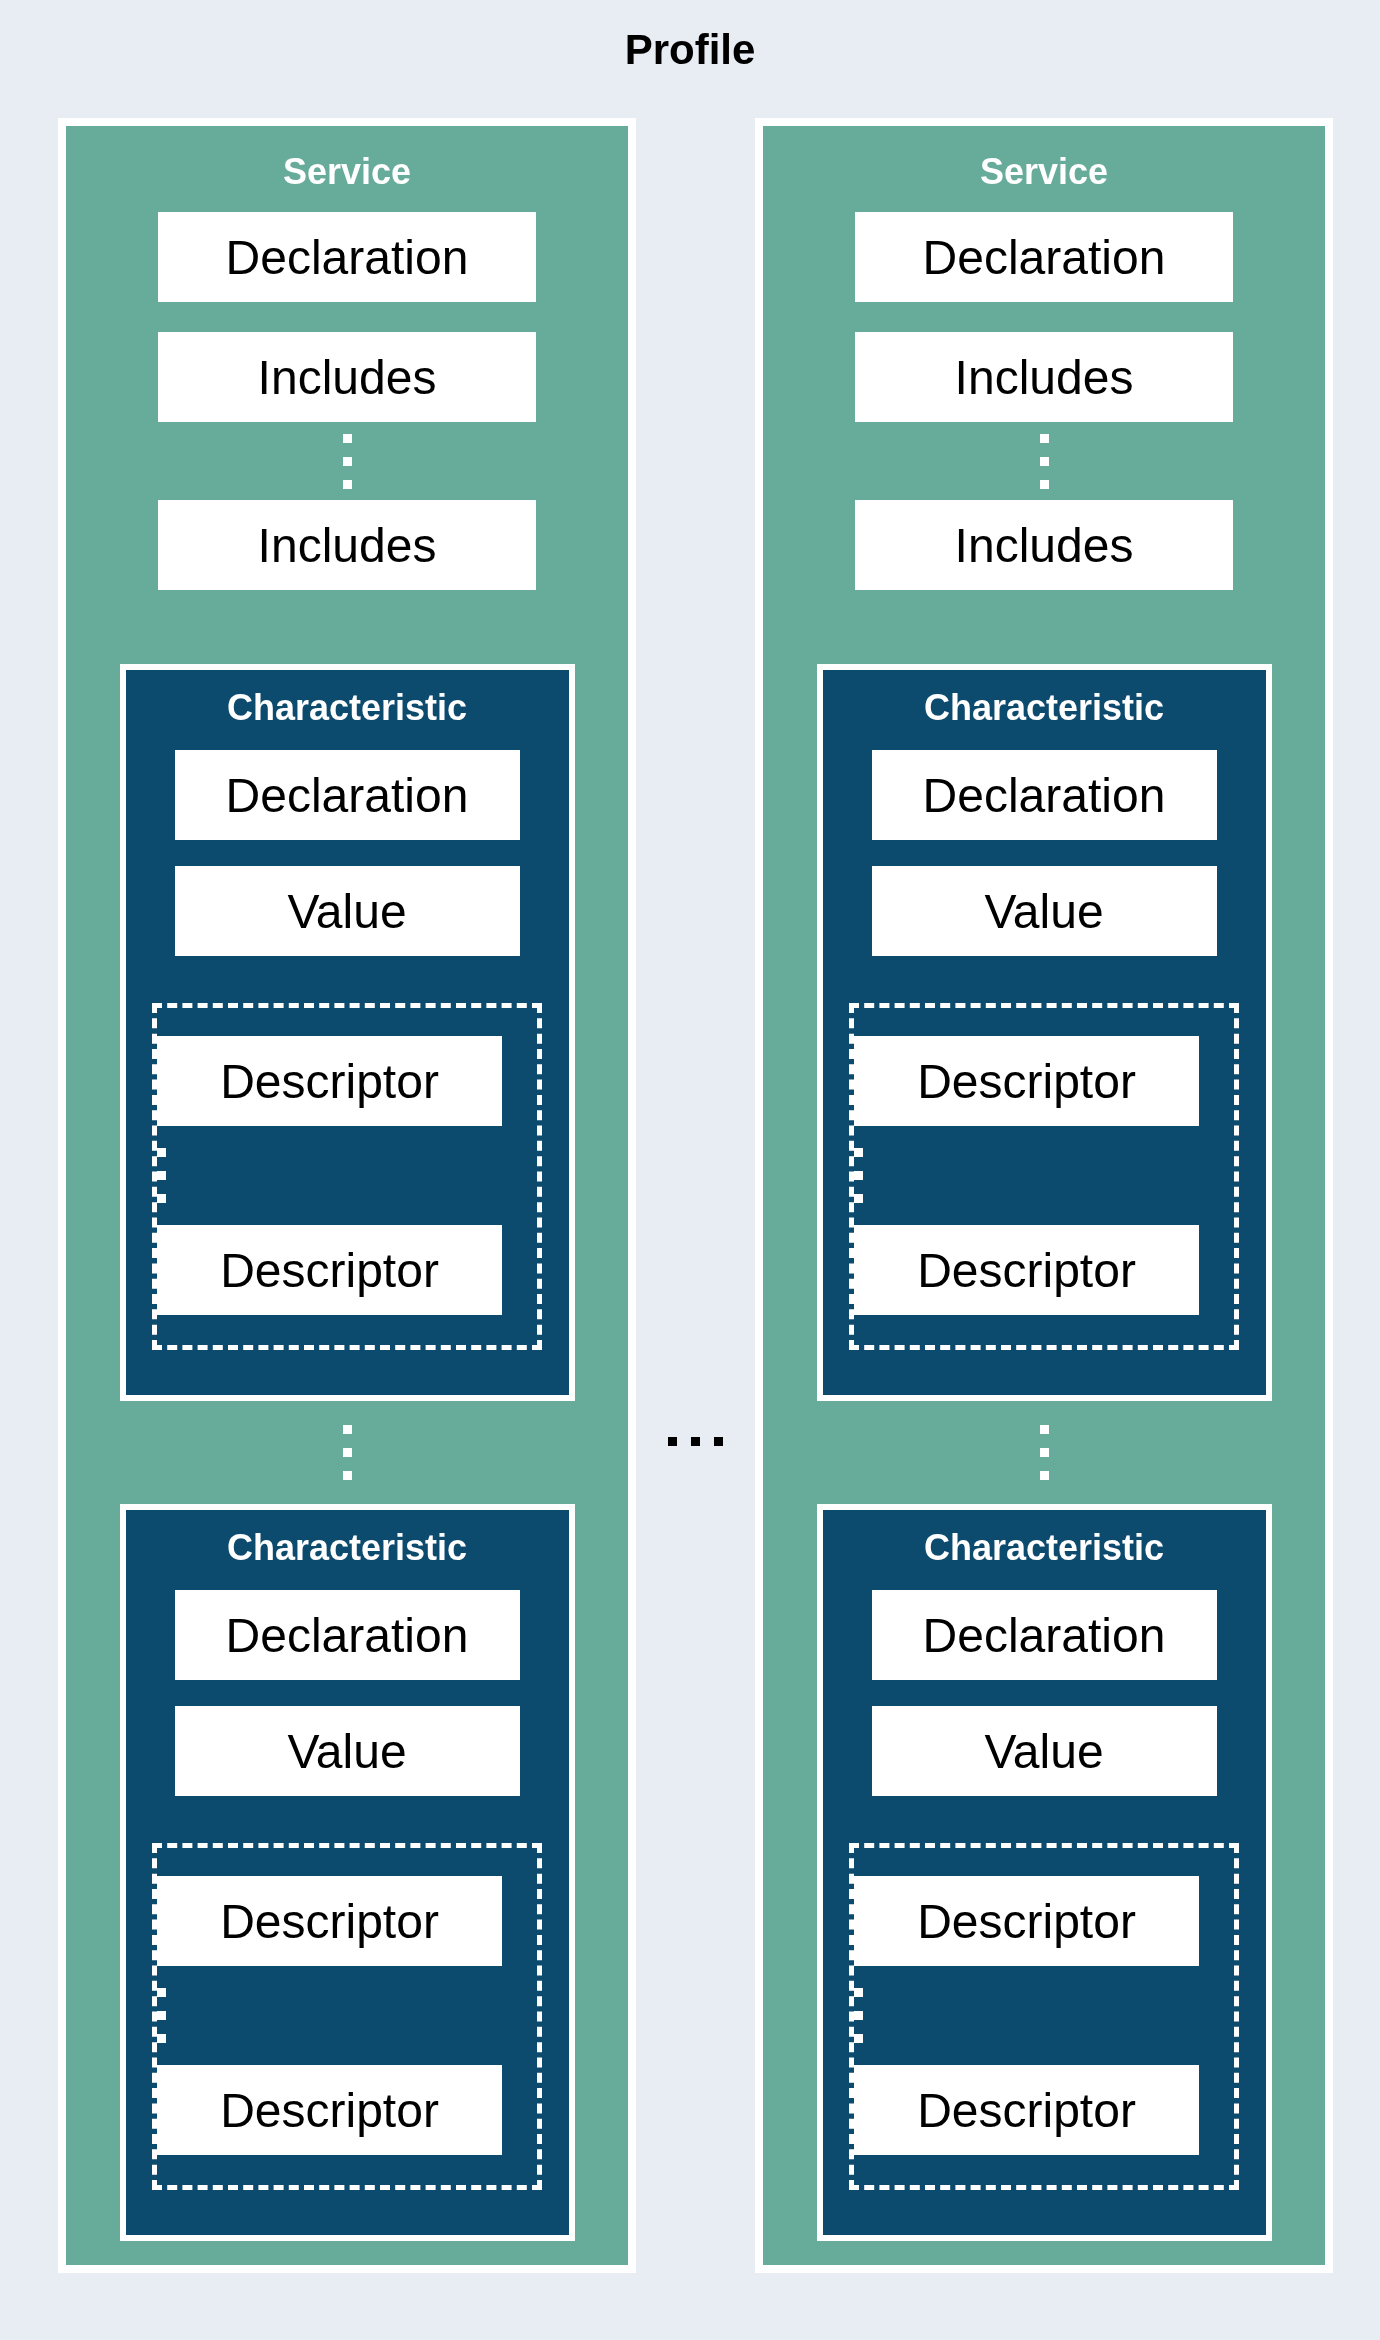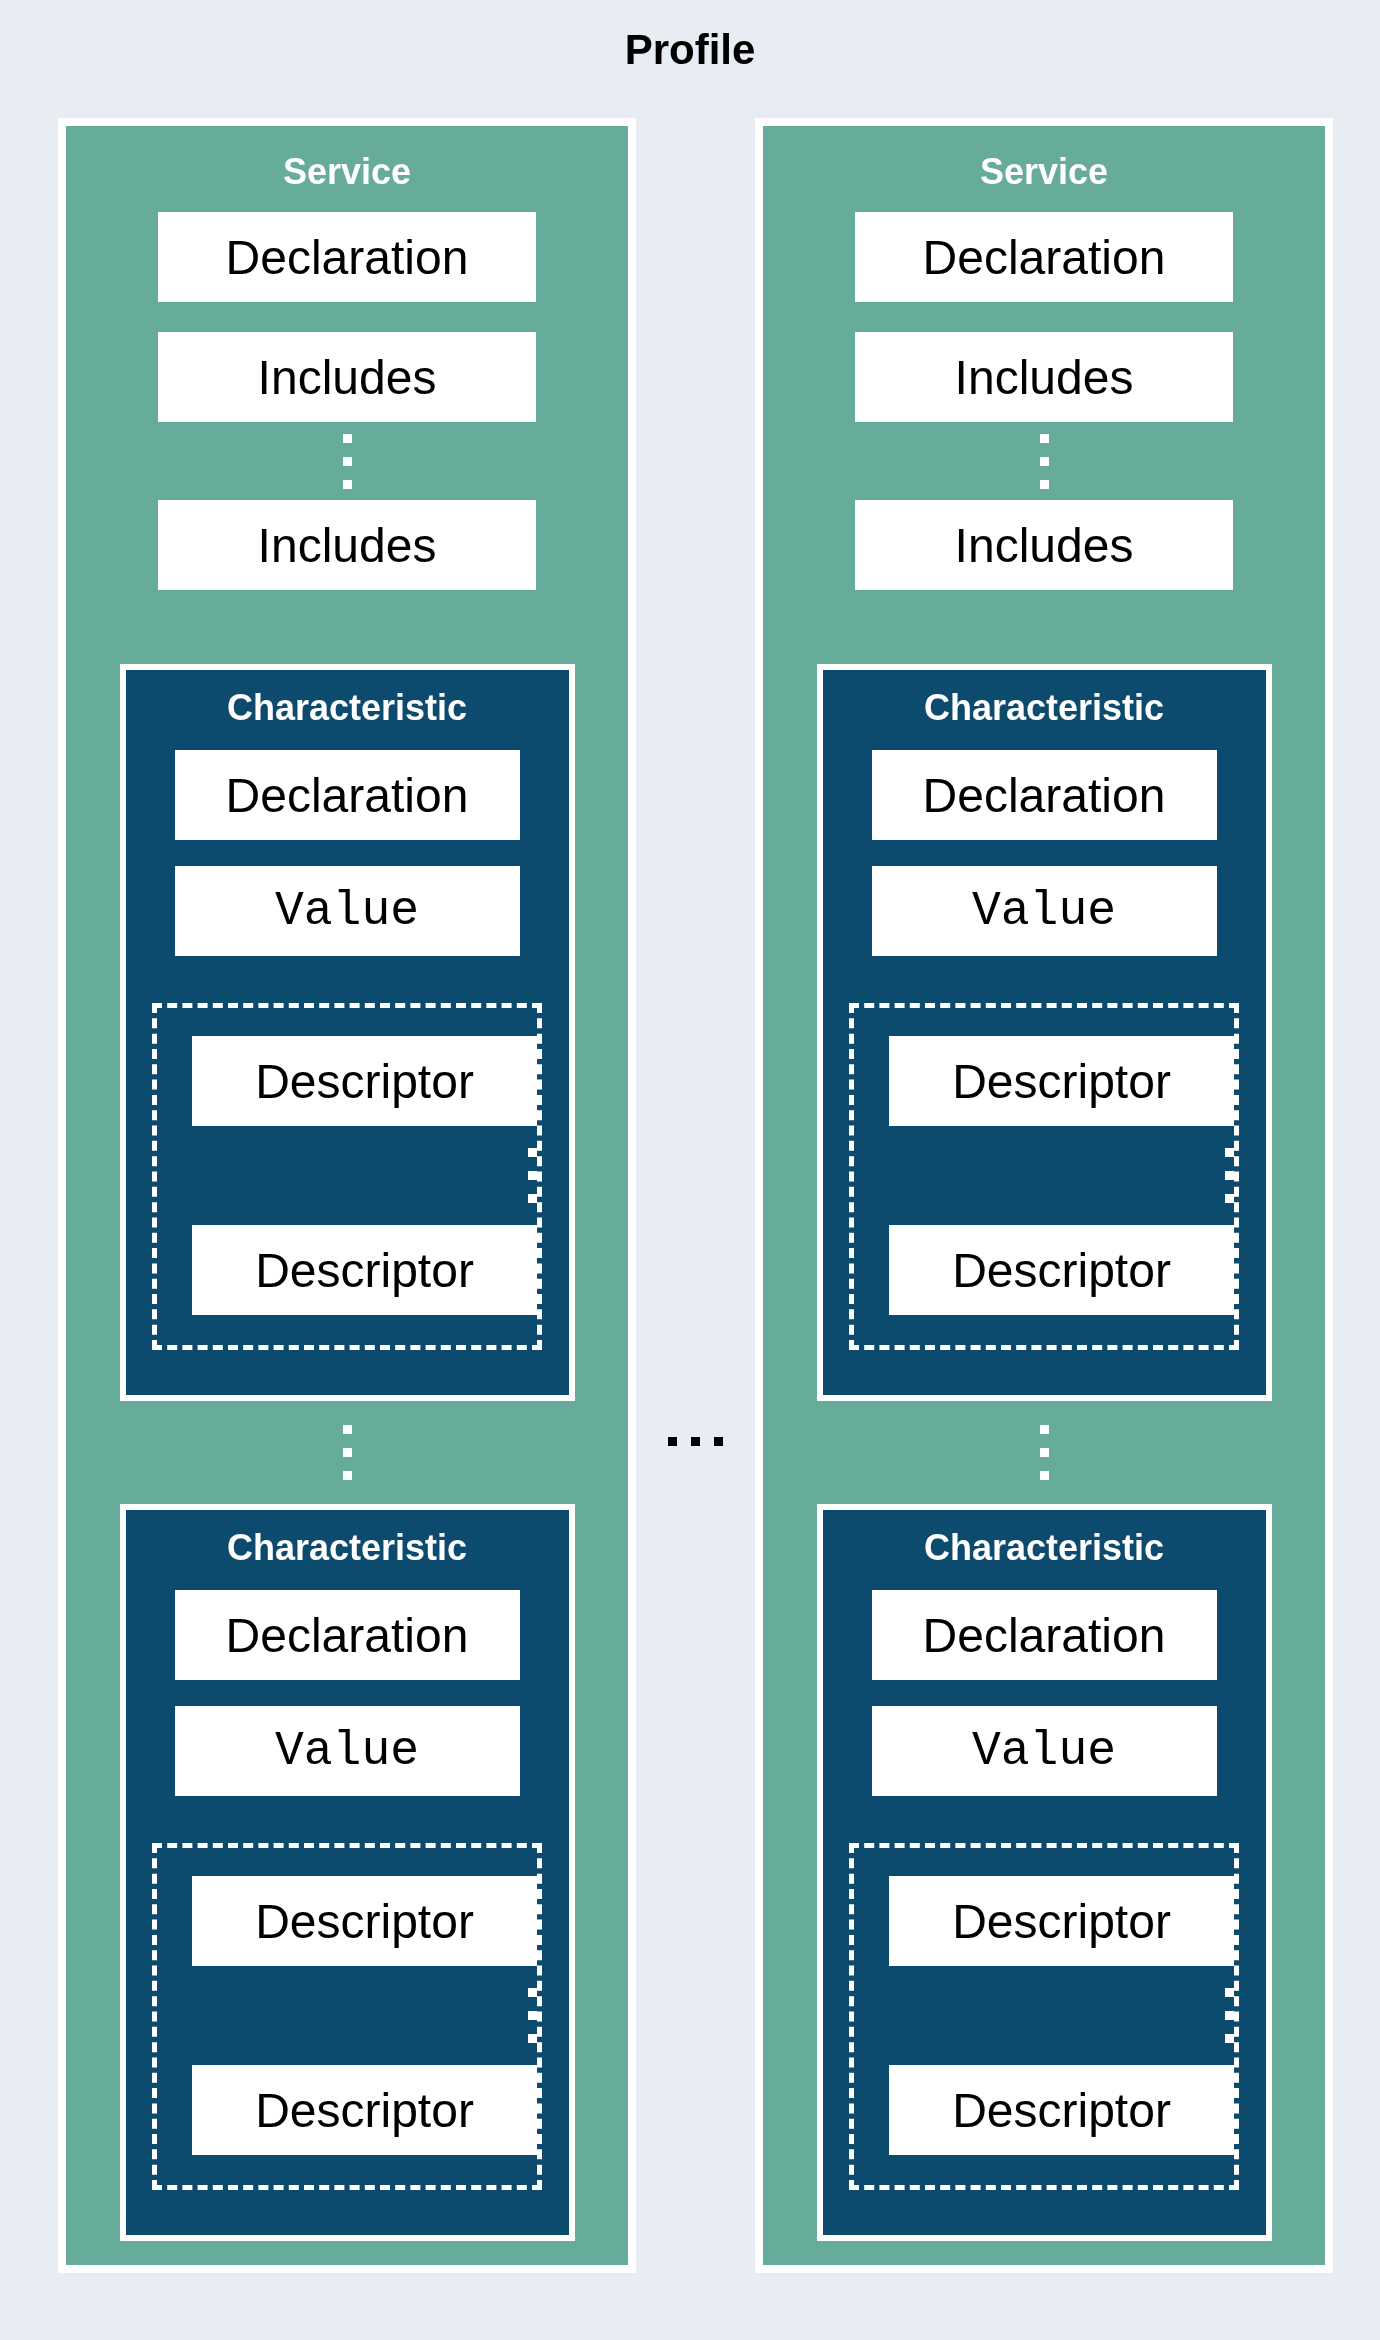--- a/index.html
+++ b/index.html
@@ -99,32 +99,32 @@
     margin-top: 16px;
     height: 44px;
     line-height: 44px;
     font-size: 36px;
     font-weight: bold;
     color: #FFFFFF;
   }
 
   .characteristic .wbox { width: 345px; }
   .char-decl  { margin-top: 20px; }
-  .char-value { margin-top: 26px; font-family: Liberation Mono, monospace; }
+  .char-value { margin-top: 26px; }
 
   .descriptor-group {
     box-sizing: border-box;
     margin-top: 47px;
     margin-bottom: 45px;
     width: 390px;
     border: 5px dashed #FFFFFF;
     padding: 28px 0 30px 0;
     display: flex;
     flex-direction: column;
-    align-items: flex-end;
+    align-items: flex-start;
   }
   .desc-dots { margin-top: 22px; margin-bottom: 22px; }
 
   .h-dots {
     position: absolute;
     left: 636px;
     top: 1319px;
     width: 119px;
     display: flex;
     justify-content: center;

